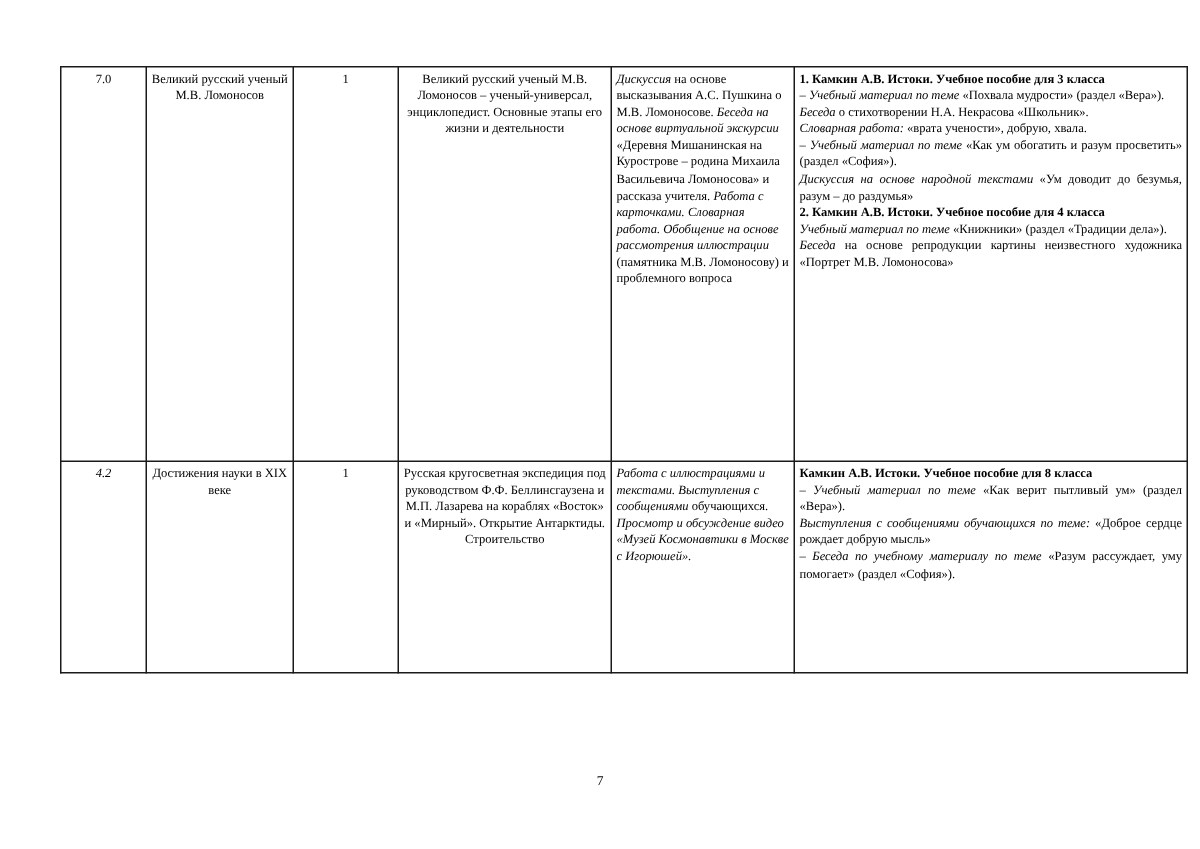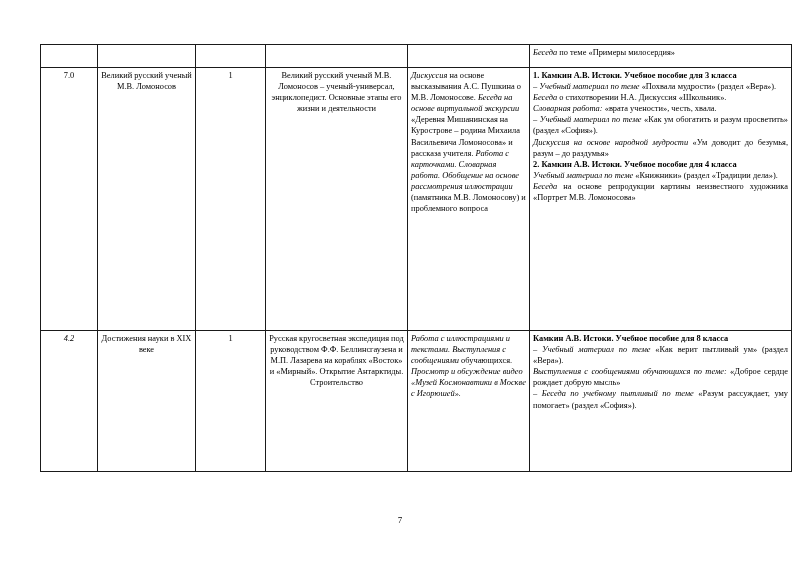--- a/index.html
+++ b/index.html
@@ -91,71 +91,61 @@
     <colgroup>
       <col class="c1">
         <col class="c2">
         <col class="c3">
         <col class="c4">
         <col class="c5">
         <col class="c6">
     </colgroup>
     <tbody>
 
-      <tr>
-        <td class="cell-empty center"></td>
-        <td class="cell-empty center"></td>
-        <td class="cell-empty center"></td>
-        <td class="cell-empty center"></td>
-        <td class="cell-empty center"></td>
-        <td class="cell-empty left rich">
-          <p class="p-just"><em>Беседа</em><span> по теме «Примеры милосердия»</span></p>
-        </td>
-      </tr>
 
 
 
       <tr>
         <td class="center cell-tall-1">7.0</td>
         <td class="center">Великий русский ученый М.В. Ломоносов</td>
         <td class="center">1</td>
         <td class="center">Великий русский ученый М.В. Ломоносов – ученый-универсал, энциклопедист. Основные этапы его жизни и деятельности</td>
         <td class="center rich">
           <p class="p-center">
             <em>Дискуссия</em><span> на основе высказывания А.С. Пушкина о М.В. Ломоносове. </span><em>Беседа на основе виртуальной экскурсии</em><span> «Деревня Мишанинская на Курострове – родина Михаила Васильевича Ломоносова» и рассказа учителя. </span><em>Работа с карточками. Словарная работа. Обобщение на основе рассмотрения иллюстрации</em><span> (памятника М.В. Ломоносову) и проблемного вопроса</span>
           </p>
         </td>
         <td class="left rich">
           <p class="p-just"><strong>1. Камкин А.В. Истоки. Учебное пособие для 3 класса</strong></p>
           <p class="p-just"><em>– Учебный материал по теме</em><span> «Похвала мудрости» (раздел «Вера»).</span></p>
-          <p class="p-just"><em>Беседа</em><span> о стихотворении Н.А. Дискуссия «Школьник».</span></p>
-          <p class="p-just"><em>Словарная работа:</em><span> «врата учености», честь, хвала.</span></p>
+          <p class="p-just"><em>Беседа</em><span> о стихотворении Н.А. Некрасова «Школьник».</span></p>
+          <p class="p-just"><em>Словарная работа:</em><span> «врата учености», добрую, хвала.</span></p>
           <p class="p-just"><em>– Учебный материал по теме</em><span> «Как ум обогатить и разум просветить» (раздел «София»).</span></p>
-          <p class="p-just"><em>Дискуссия на основе народной мудрости</em><span> «Ум доводит до безумья, разум – до раздумья»</span></p>
+          <p class="p-just"><em>Дискуссия на основе народной текстами</em><span> «Ум доводит до безумья, разум – до раздумья»</span></p>
           <p class="p-just"><strong>2. Камкин А.В. Истоки. Учебное пособие для 4 класса</strong></p>
           <p class="p-just"><em>Учебный материал по теме</em><span> «Книжники» (раздел «Традиции дела»).</span></p>
           <p class="p-just"><em>Беседа</em><span> на основе репродукции картины неизвестного художника «Портрет М.В. Ломоносова»</span></p>
         </td>
       </tr>
 
       <tr>
         <td class="center cell-tall-2">4.2</td>
         <td class="center">Достижения науки в XIX веке</td>
         <td class="center">1</td>
         <td class="center">Русская кругосветная экспедиция под руководством Ф.Ф. Беллинсгаузена и М.П. Лазарева на кораблях «Восток» и «Мирный». Открытие Антарктиды. Строительство</td>
         <td class="center rich">
           <p class="p-center">
             <em>Работа с иллюстрациями и текстами. Выступления с сообщениями</em><span> обучающихся. </span><em>Просмотр и обсуждение видео</em><span> </span><em>«Музей Космонавтики в Москве с Игорюшей».</em>
           </p>
         </td>
         <td class="left rich">
           <p class="p-just"><strong>Камкин А.В. Истоки. Учебное пособие для 8 класса</strong></p>
           <p class="p-just"><em>– Учебный материал по теме</em><span> «Как верит пытливый ум» (раздел «Вера»).</span></p>
           <p class="p-just"><em>Выступления с сообщениями обучающихся по теме:</em><span> «Доброе сердце рождает добрую мысль»</span></p>
-          <p class="p-just"><em>– Беседа по учебному пытливый по теме</em><span> «Разум рассуждает, уму помогает» (раздел «София»).</span></p>
+          <p class="p-just"><em>– Беседа по учебному материалу по теме</em><span> «Разум рассуждает, уму помогает» (раздел «София»).</span></p>
         </td>
       </tr>
 
     </tbody>
   </table>
 
   <div class="page-number">7</div>
 
 </div>
 

